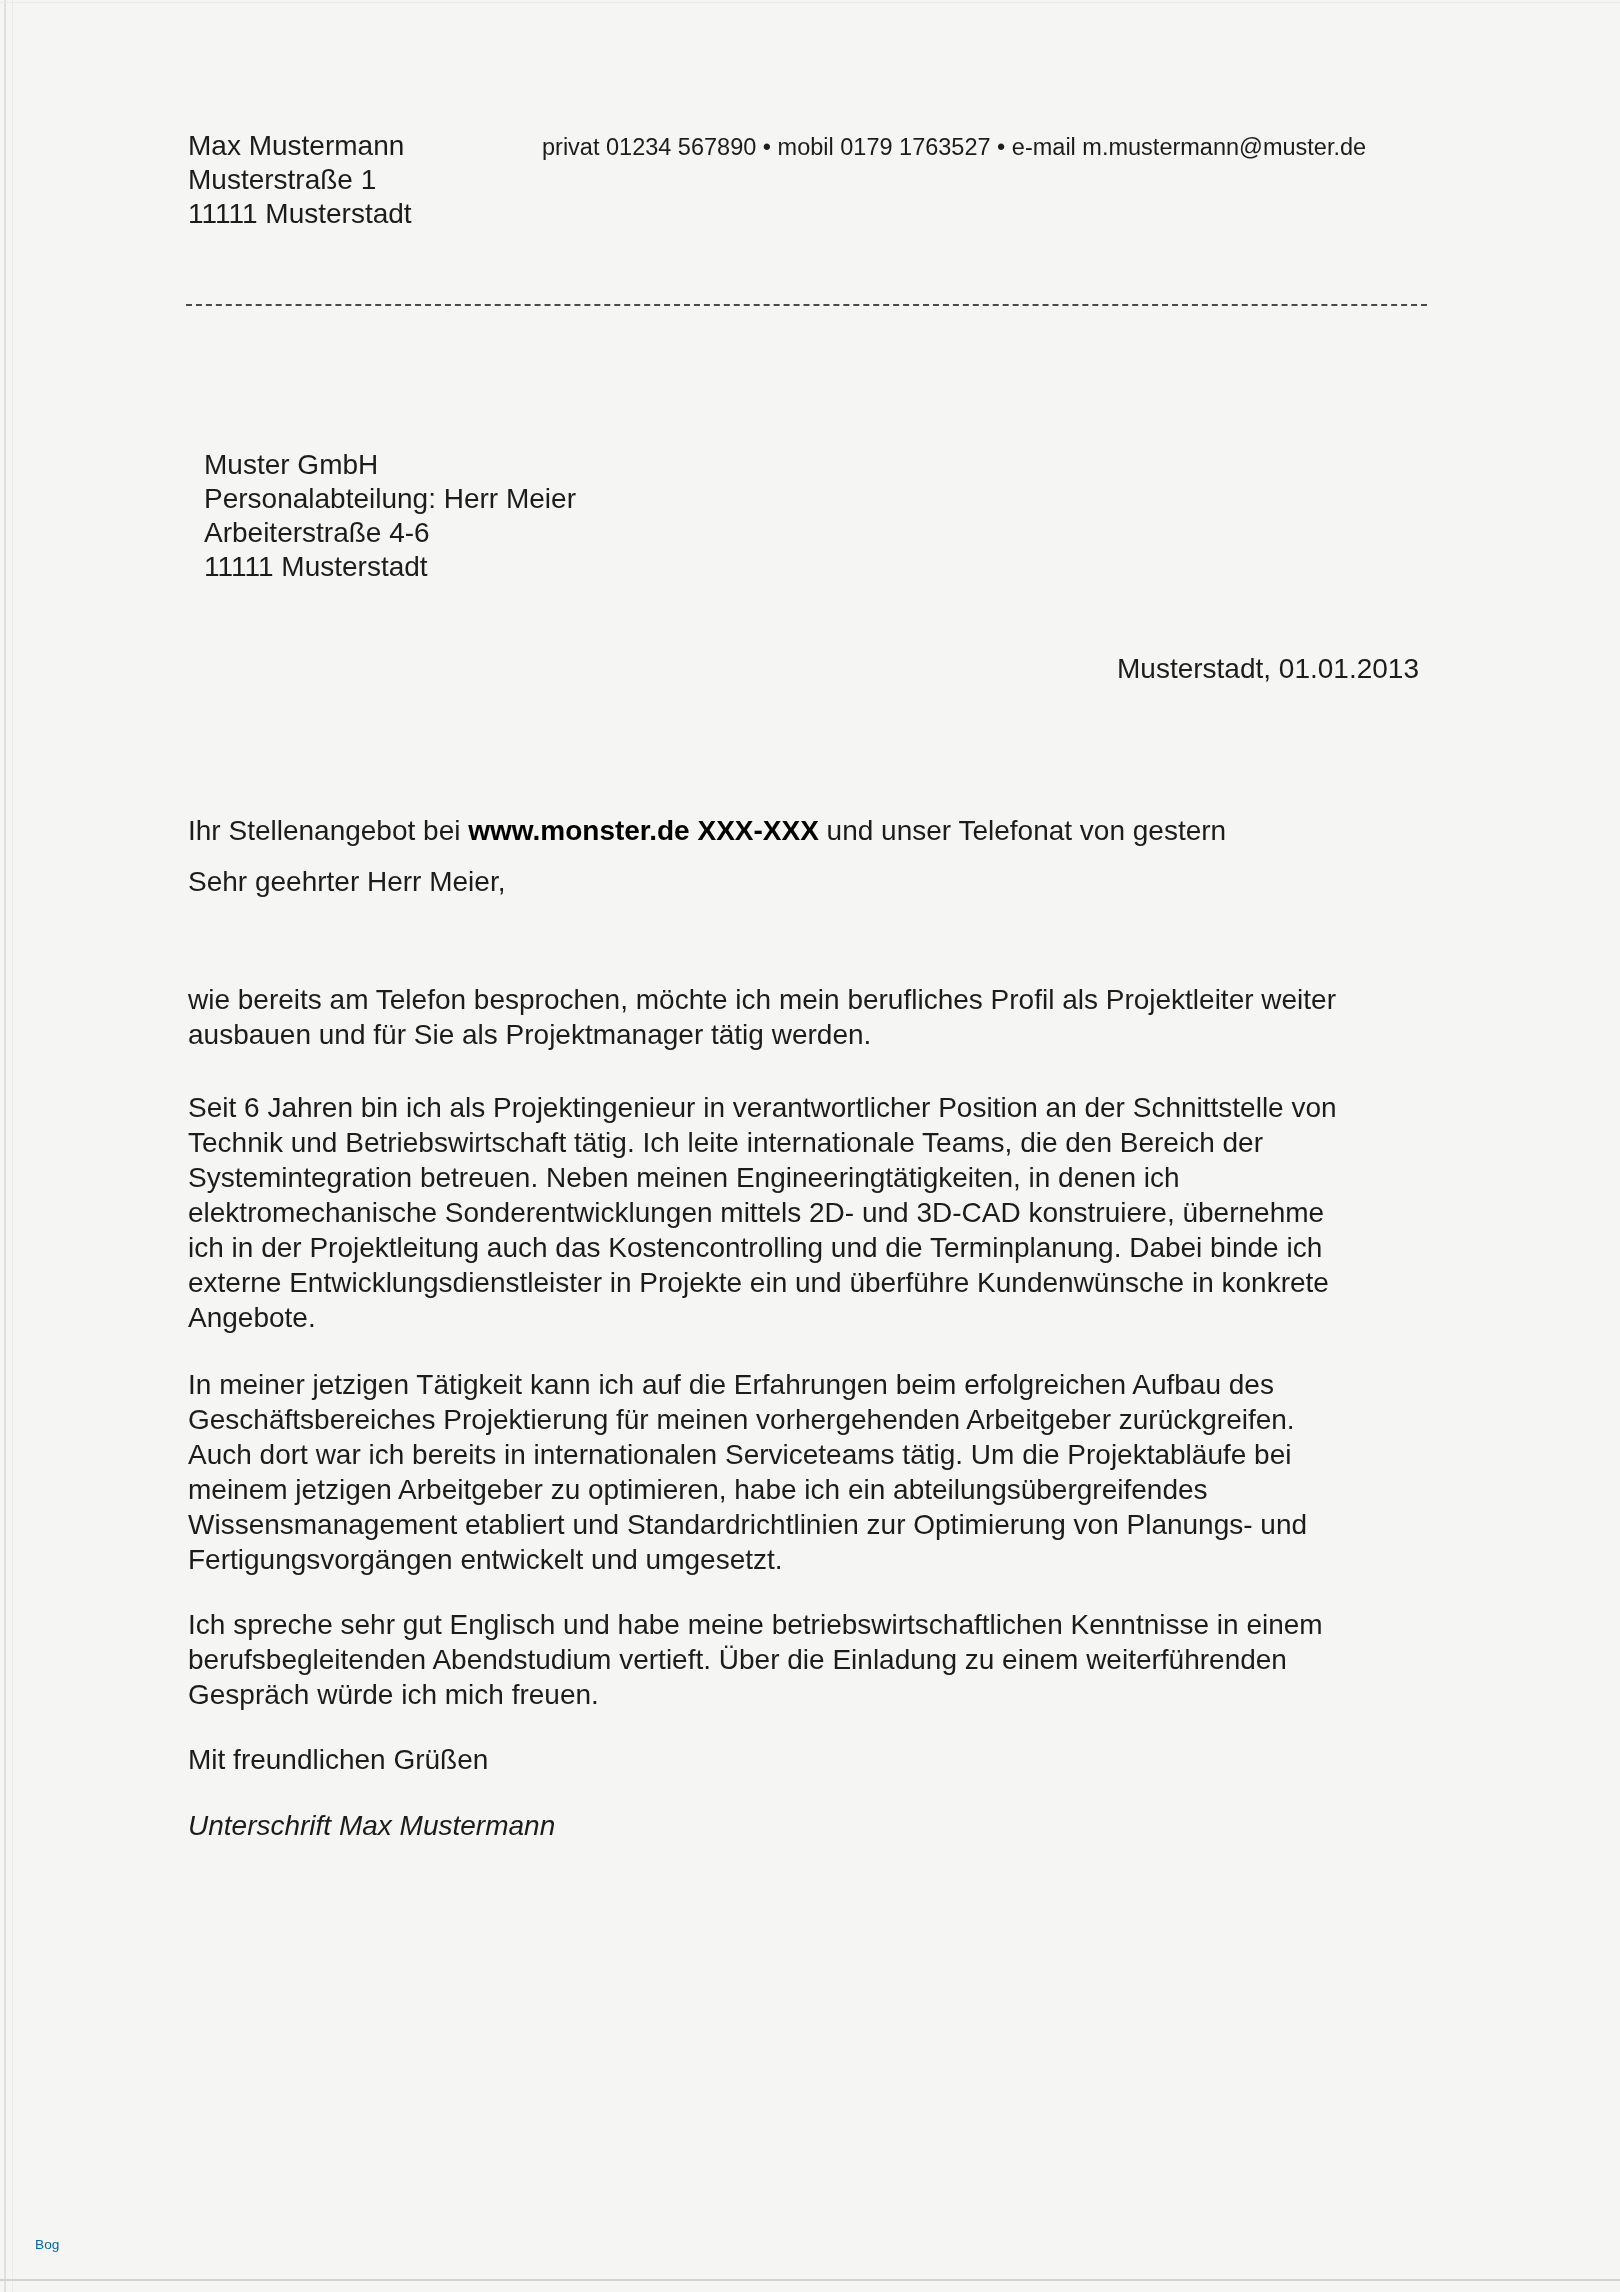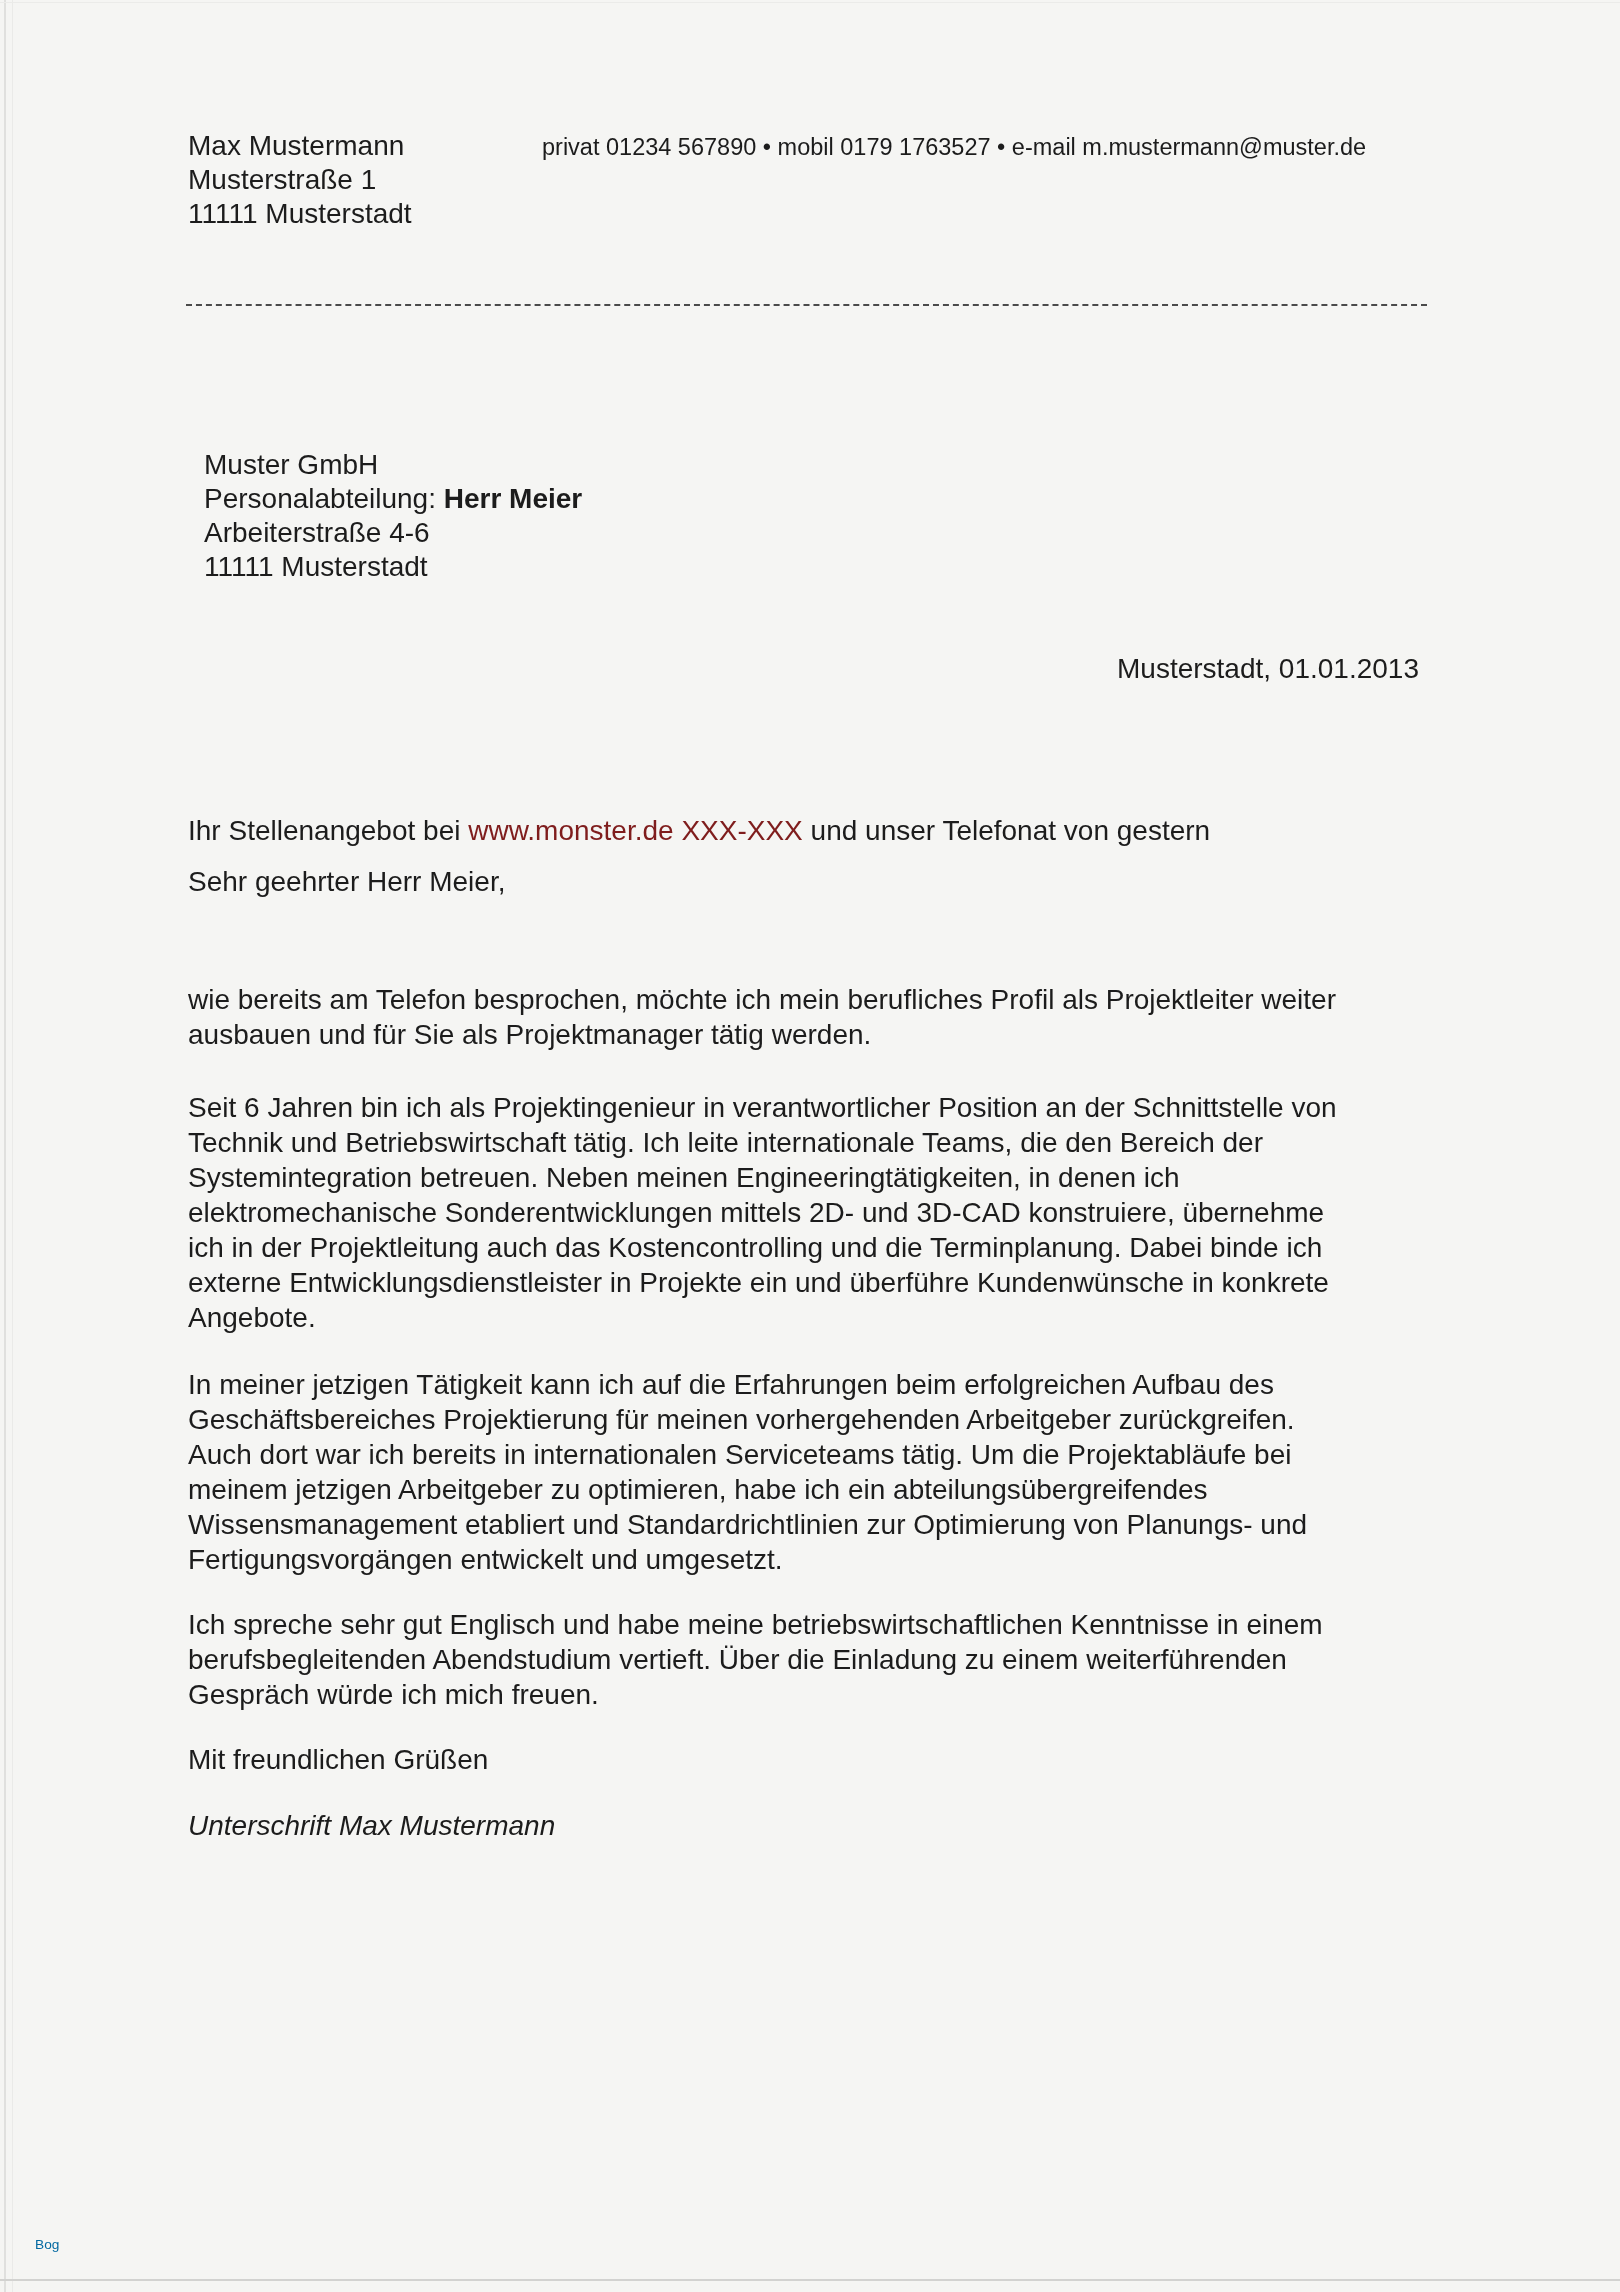--- a/index.html
+++ b/index.html
@@ -45,21 +45,21 @@
   .date {
     left: 188px; top: 652px;
     width: 1231px;
     text-align: right;
     font-size: 28px; line-height: 34px;
   }
   .subject {
     left: 188px; top: 814px;
     font-size: 28px; line-height: 34px;
   }
-  .bold { font-weight: bold; }
+  .bold { font-weight: normal; }
   .link {
     text-decoration: none;
     cursor: pointer;
   }
   .para {
     left: 188px;
     font-size: 28px; line-height: 35px;
   }
   .salutation { top: 864px; }
   .p1 { top: 982px; }
@@ -99,21 +99,21 @@
   <div class="abs recipient">
     <div>Muster GmbH</div>
     <div><span>Personalabteilung: </span><span class="bold">Herr Meier</span></div>
     <div>Arbeiterstraße 4-6</div>
     <div>11111 Musterstadt</div>
   </div>
 
   <div class="abs date">Musterstadt, 01.01.2013</div>
 
   <div class="abs subject">
-    <div><span>Ihr Stellenangebot bei </span><a class="link" id="monster-link" style="color: #7f1d1d;">www.monster.de XXX-XXX</a><span> und unser Telefonat von gestern</span></div>
+    <div><span>Ihr Stellenangebot bei </span><a class="link" id="monster-link" style="color: #000000; font-weight: bold;">www.monster.de XXX-XXX</a><span> und unser Telefonat von gestern</span></div>
   </div>
 
   <div class="abs para salutation">Sehr geehrter Herr Meier,</div>
 
   <div class="abs para p1 pre">wie bereits am Telefon besprochen, möchte ich mein berufliches Profil als Projektleiter weiter
 ausbauen und für Sie als Projektmanager tätig werden.</div>
   <div class="abs para p2 pre">Seit 6 Jahren bin ich als Projektingenieur in verantwortlicher Position an der Schnittstelle von
 Technik und Betriebswirtschaft tätig. Ich leite internationale Teams, die den Bereich der
 Systemintegration betreuen. Neben meinen Engineeringtätigkeiten, in denen ich
 elektromechanische Sonderentwicklungen mittels 2D- und 3D-CAD konstruiere, übernehme

